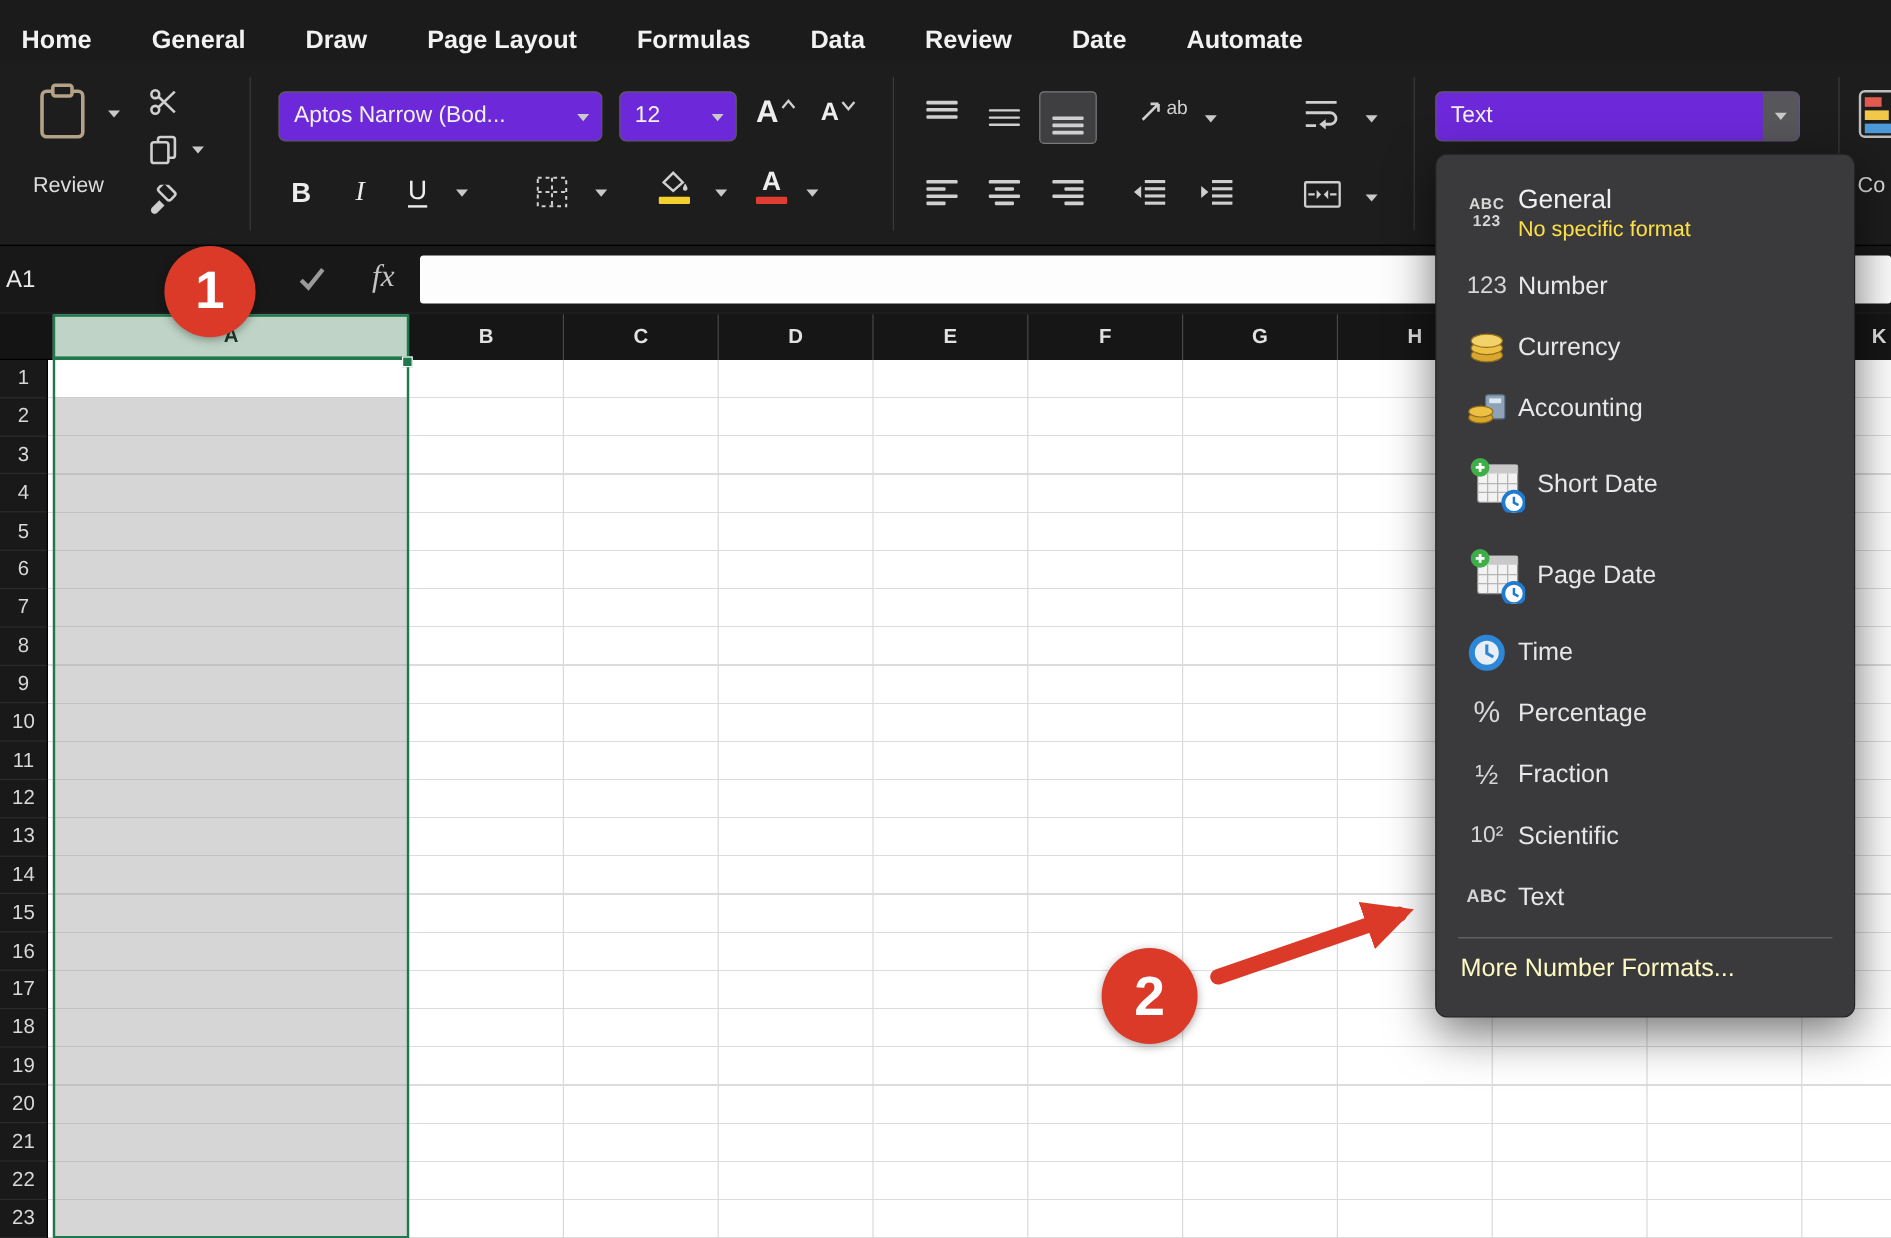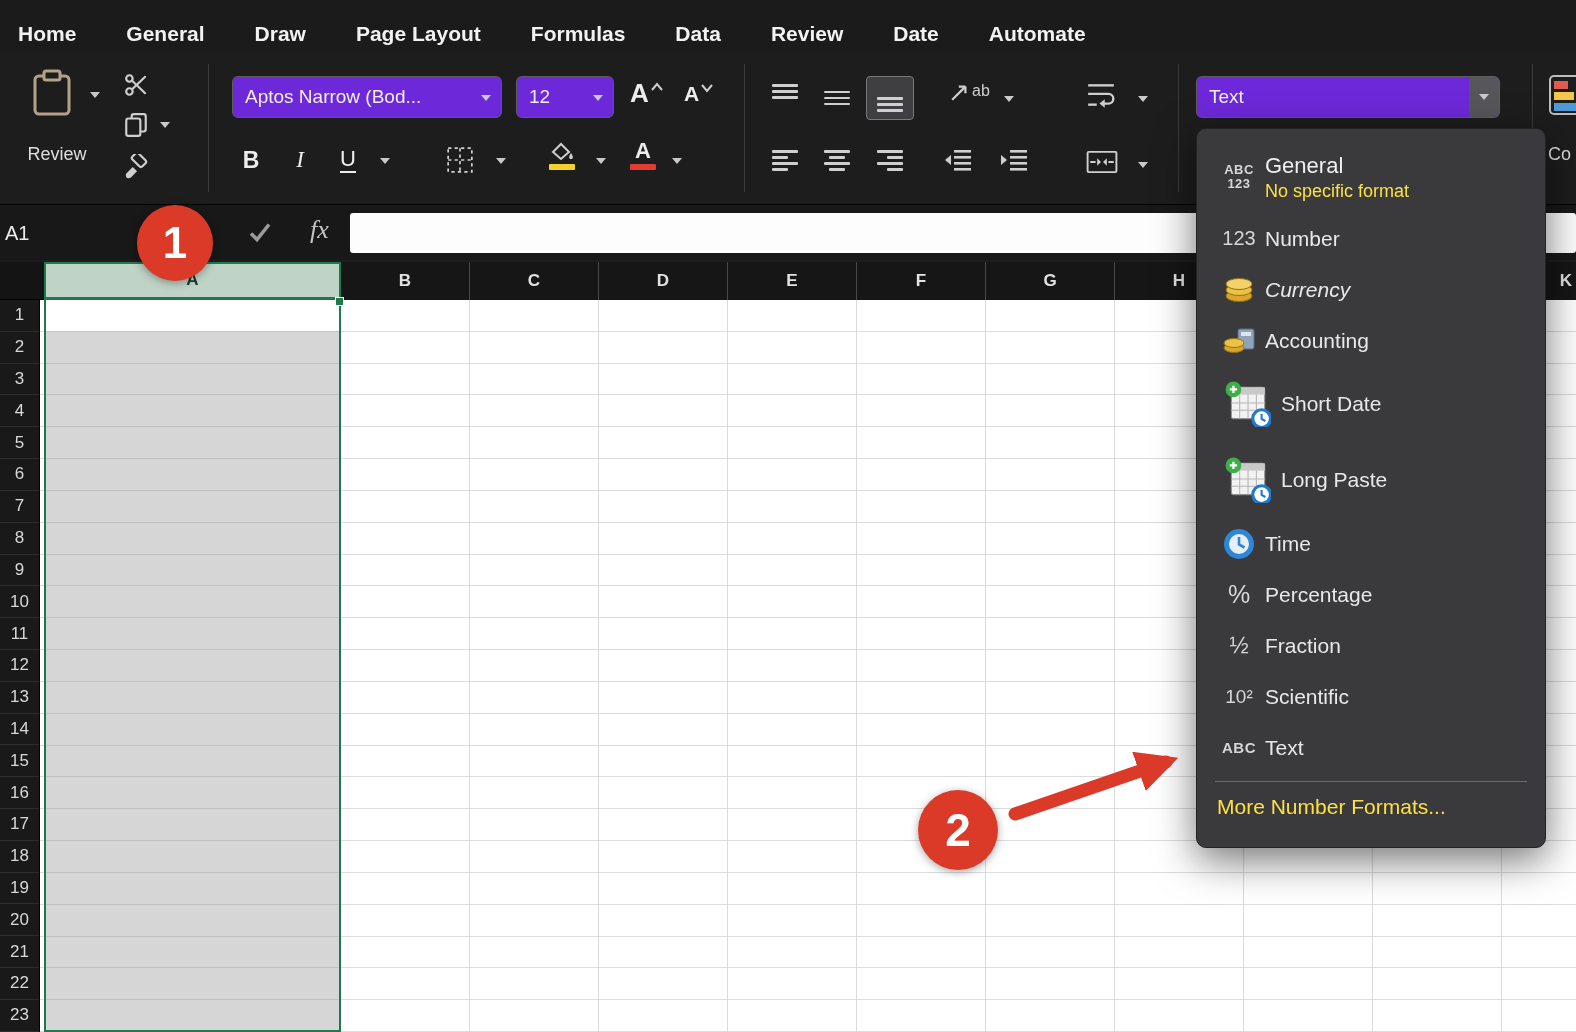--- a/index.html
+++ b/index.html
@@ -80,21 +80,21 @@
            z-index:50; padding-top:12px; overflow:hidden; }
   .dd-item { display:flex; align-items:center; padding:0 16px; cursor:default; }
   .dd-ic { width:52px; min-width:52px; display:flex; align-items:center; justify-content:center; color:#d2d2d2; }
   .dd-item.xl .dd-ic { width:68px; min-width:68px; }
   .dd-label { color:#e8e8e8; font-size:21px; }
   .dd-title { color:#f0f0f0; font-size:22px; }
   .dd-sub { color:#fde047; font-size:18px; margin-top:2px; }
   .stack2 { display:flex; flex-direction:column; align-items:center; font-size:13px; font-weight:700;
             line-height:1.1; color:#d6d6d6; letter-spacing:.5px; }
   .dd-sep { height:1px; background:#6a6a6a; margin:8px 18px 0 18px; }
-  .dd-footer { padding:13px 20px; color:#fde047; font-size:21px; }
+  .dd-footer { padding:13px 20px; color:#fef9c3; font-size:21px; }
 
   
   .stepc { position:absolute; border-radius:50%; background:#dc3a28; color:#fff; display:flex;
            align-items:center; justify-content:center; font-weight:700; z-index:99;
            box-shadow:0 2px 8px rgba(0,0,0,.35); }
   .arrowsvg { position:absolute; z-index:99; pointer-events:none; }
 </style>
 </head>
 <body>
 
@@ -410,21 +410,21 @@
         </div>
       </div>
       <div class="dd-item" style="height: 51px;">
         <div class="dd-ic">
           <span style="font-size:20px;color:#d6d6d6;">123</span>
         </div>
         <div style="display: flex; flex-direction: column;">
           <div class="dd-label">Number</div>
         </div>
       </div>
-      <div class="dd-item" style="height: 51px; font-style: italic;">
+      <div class="dd-item" style="height: 51px;">
         <div class="dd-ic">
           <svg width="34" height="26" viewBox="0 0 34 26">
             <ellipse cx="17" cy="19" rx="13" ry="5.5" fill="#d9a62e" stroke="#95701a"></ellipse>
             <ellipse cx="17" cy="13" rx="13" ry="5.5" fill="#ecc144" stroke="#95701a"></ellipse>
             <ellipse cx="17" cy="7" rx="13" ry="5.5" fill="#f3d269" stroke="#95701a"></ellipse>
           </svg>
         </div>
         <div style="display: flex; flex-direction: column;">
           <div class="dd-label">Currency</div>
         </div>
@@ -476,21 +476,21 @@
               <line x1="8" y1="21" x2="40" y2="21"></line>
               <line x1="8" y1="28" x2="40" y2="28"></line>
             </g>
             <circle cx="10" cy="8" r="7.5" fill="#3fae49"></circle>
             <path d="M10 4.5 v7 M6.5 8 h7" stroke="#fff" stroke-width="2.2"></path>
             <circle cx="37" cy="36" r="8.5" fill="#fff" stroke="#1f7ad2" stroke-width="3"></circle>
             <path d="M37 31.5 v4.8 l3.6 2" stroke="#1f7ad2" stroke-width="2" fill="none"></path>
           </svg>
         </div>
         <div style="display: flex; flex-direction: column;">
-          <div class="dd-label">Long Paste</div>
+          <div class="dd-label">Page Date</div>
         </div>
       </div>
       <div class="dd-item" style="height: 51px;">
         <div class="dd-ic">
           <svg width="32" height="32" viewBox="0 0 32 32">
             <circle cx="16" cy="16" r="12.5" fill="#e7eef6" stroke="#2d86d6" stroke-width="5"></circle>
             <path d="M16 9 v7.5 l5.5 3" stroke="#2d86d6" stroke-width="2.6" fill="none"></path>
           </svg>
         </div>
         <div style="display: flex; flex-direction: column;">

